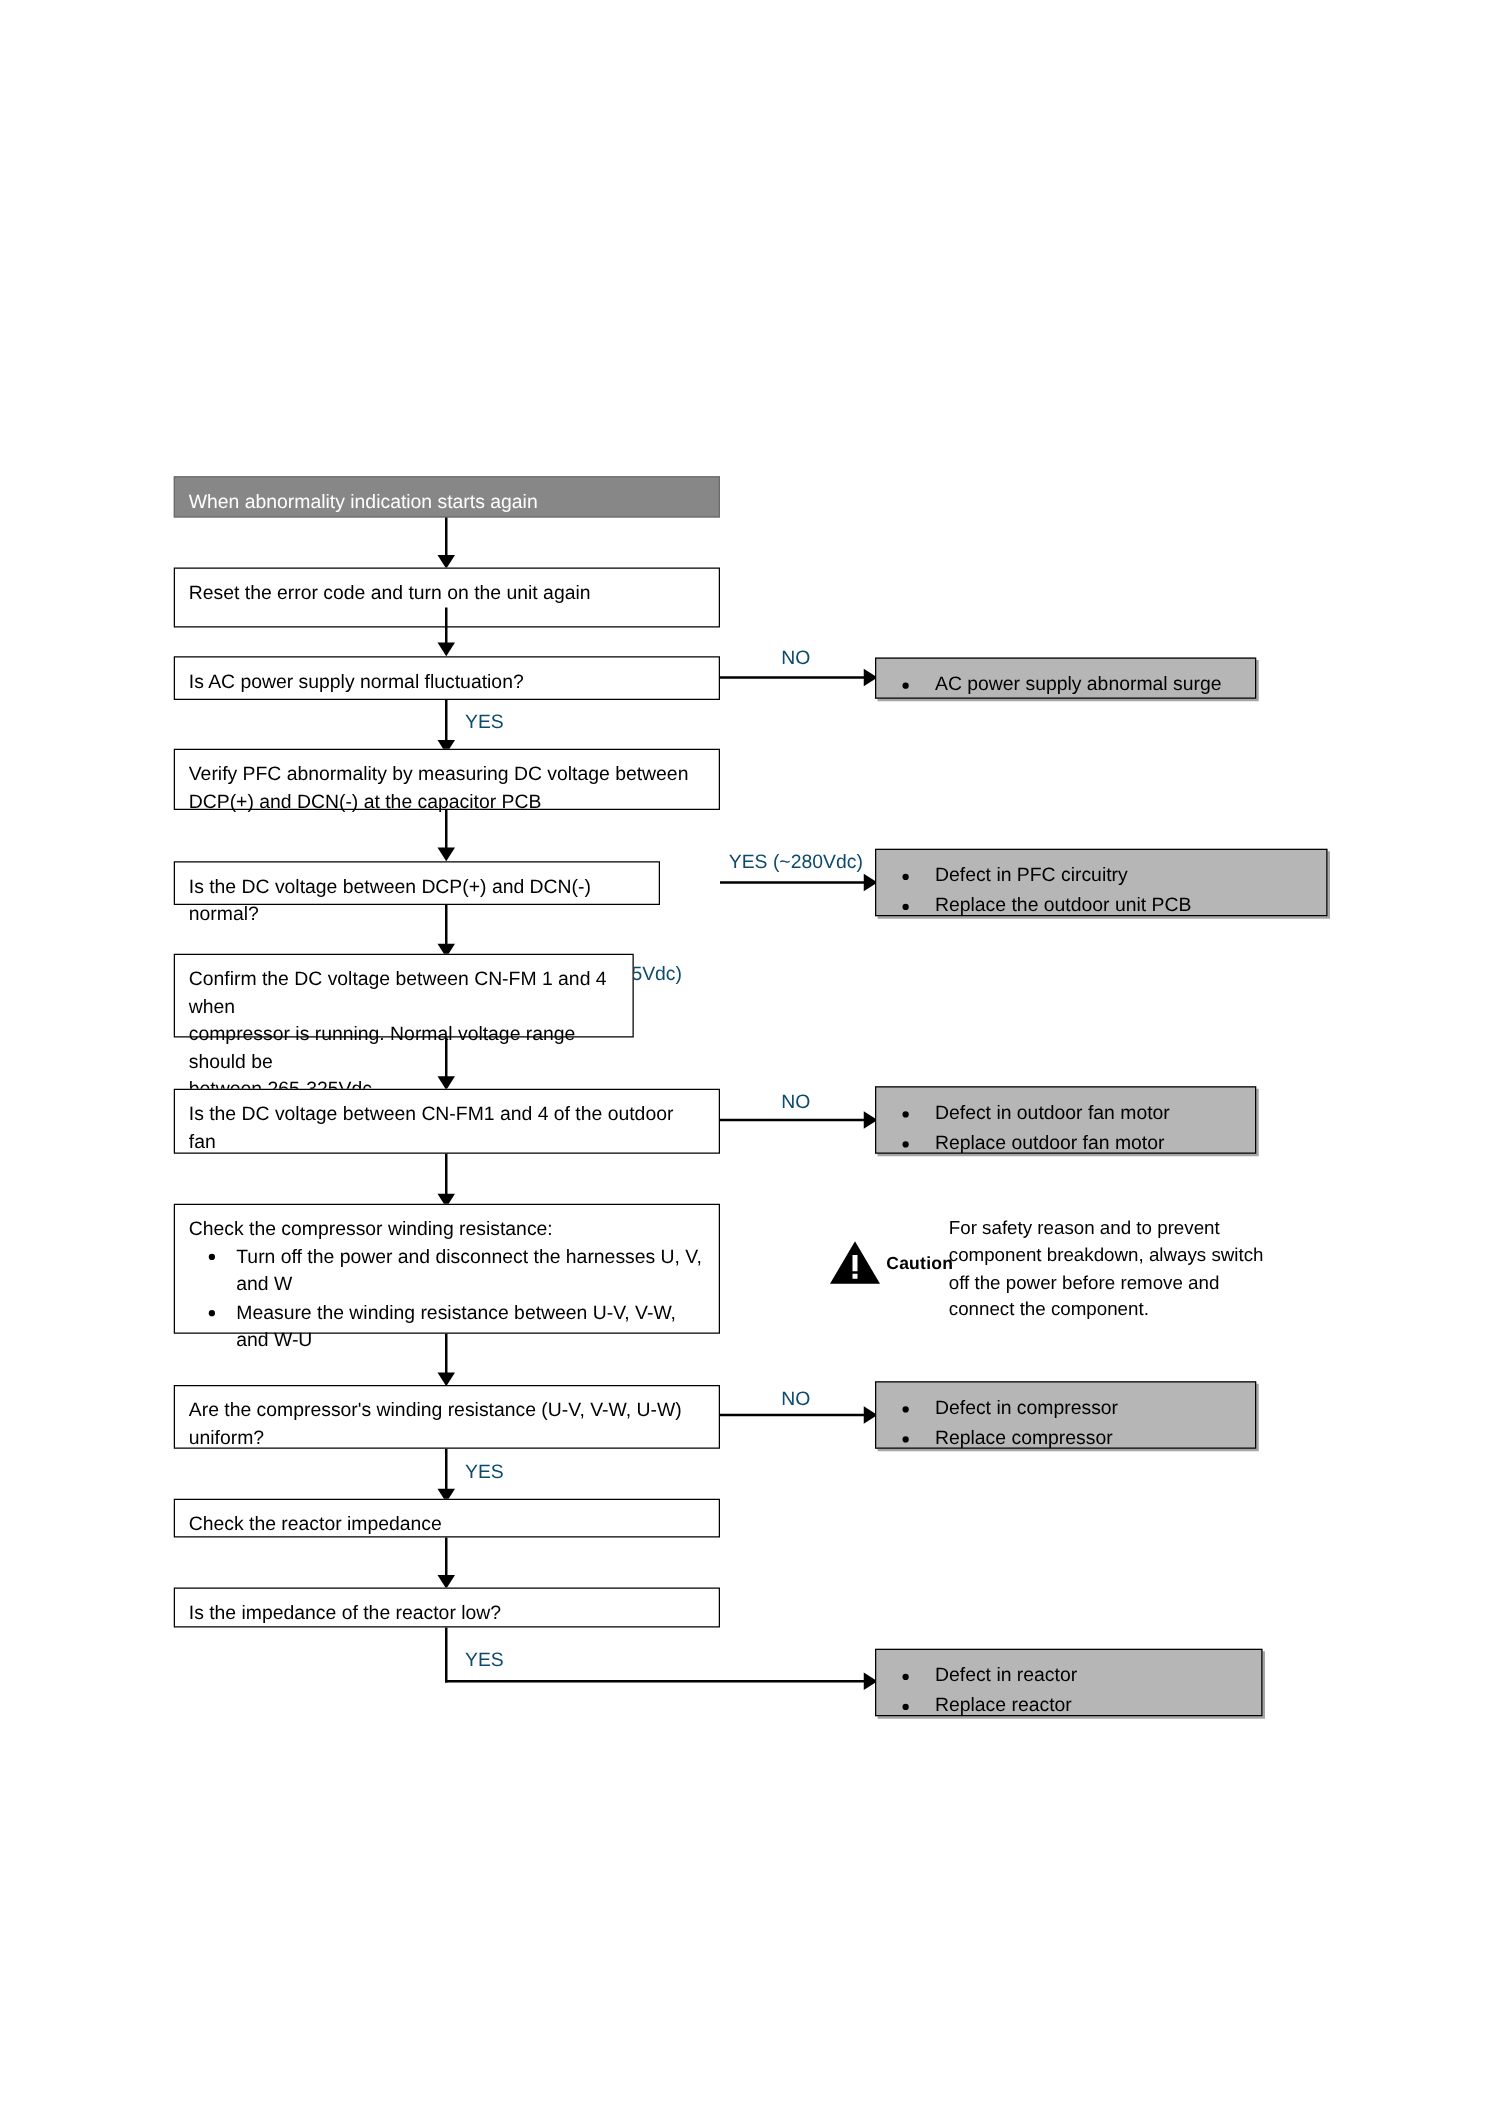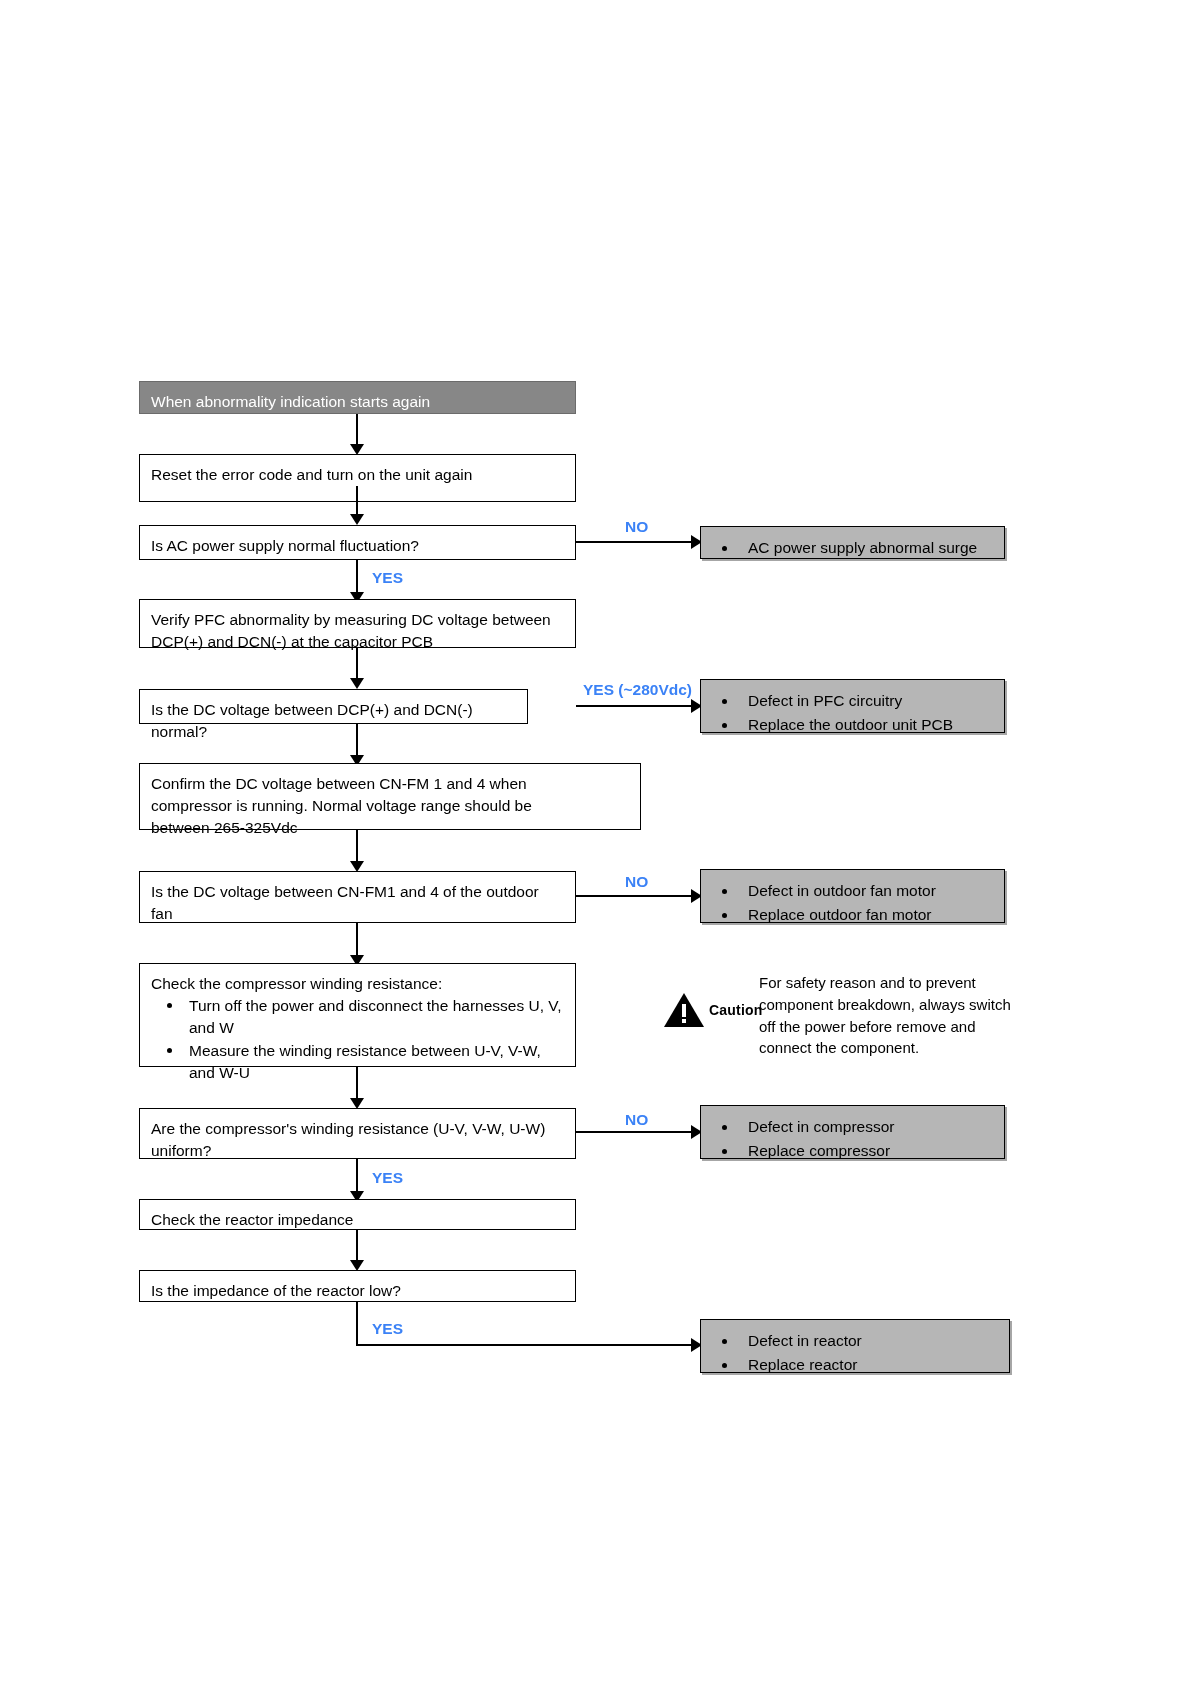--- a/index.html
+++ b/index.html
@@ -116,22 +116,21 @@
     border-top: 7px solid transparent;
     border-bottom: 7px solid transparent;
     border-left: 11px solid #000000;
   }
 
   .edge-label {
     position: absolute;
     font-size: 15.5px;
     line-height: 1.2;
     white-space: nowrap;
-    color: #3b82f6;
-    font-weight: bold;
+    color: #0c4a6e;
   }
 
   
   #caution-block {
     position: absolute;
     left: 663px;
     top: 972px;
     width: 350px;
     display: flex;
     align-items: flex-start;
@@ -206,32 +205,32 @@
   <div class="arrow-down" style="left:350px; top:678px;"></div>
 
   <div class="node decision" style="left:139px; top:689px; width:389px; height:35px;">
     <span class="line">Is the DC voltage between DCP(+) and DCN(-) normal?</span>
   </div>
 
   <div class="hline" style="left:576px; top:705px; width:117px;"></div>
   <div class="arrow-right" style="left:691px; top:699px;"></div>
   <div class="edge-label" style="left:583px; top:681px;">YES (~280Vdc)</div>
 
-  <div class="node result" style="left:700px; top:679px; width:305px; height:54px;">
+  <div class="node result" style="left:700px; top:679px; width:362px; height:54px;">
     <ul class="bullets">
       <li>Defect in PFC circuitry</li>
       <li>Replace the outdoor unit PCB</li>
     </ul>
   </div>
 
   <div class="vline" style="left:356px; top:724px; height:34px;"></div>
   <div class="arrow-down" style="left:350px; top:755px;"></div>
   <div class="edge-label" style="left:372px; top:733px;margin-top:38px;">NO (391.2Vdc ~ 425Vdc)</div>
 
-  <div class="node process" style="left:139px; top:763px; width:502px; height:67px;">
+  <div class="node process" style="left:139px; top:763px; width:368px; height:67px;">
     <span class="line">Confirm the DC voltage between CN-FM 1 and 4 when</span>
     <span class="line">compressor is running. Normal voltage range should be</span>
     <span class="line">between 265-325Vdc</span>
   </div>
 
   <div class="vline" style="left:356px; top:830px; height:34px;"></div>
   <div class="arrow-down" style="left:350px; top:861px;"></div>
 
   <div class="node decision" style="left:139px; top:871px; width:437px; height:52px;">
     <span class="line">Is the DC voltage between CN-FM1 and 4 of the outdoor fan</span>

